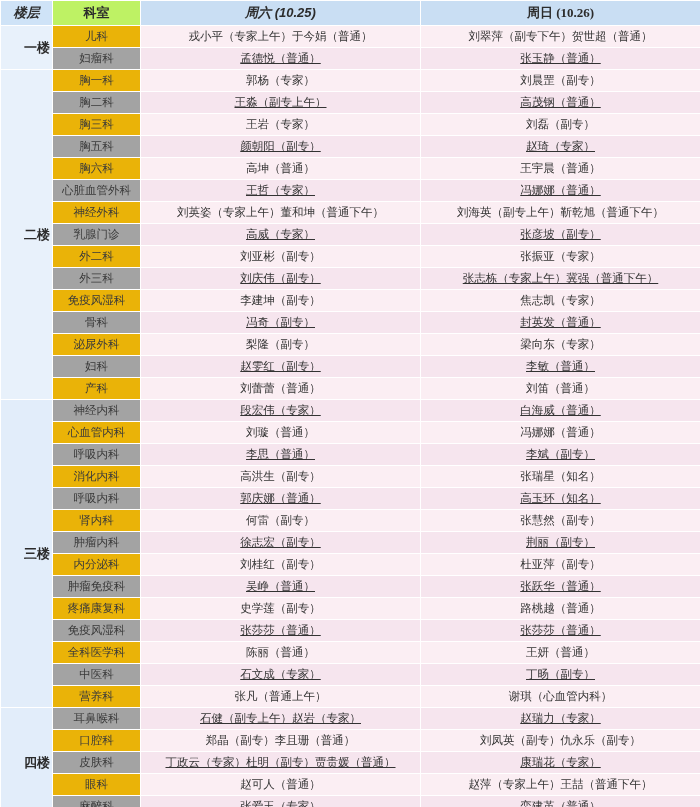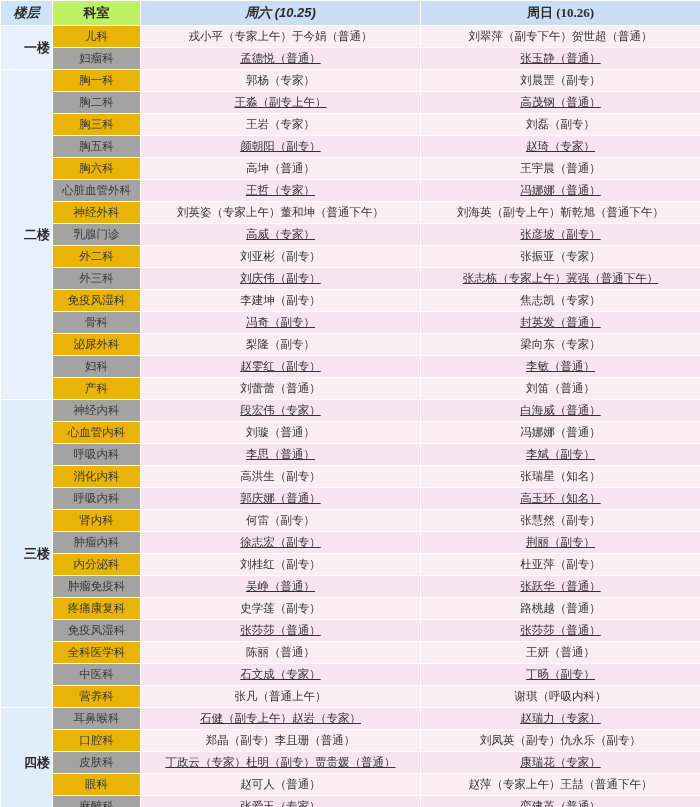--- a/index.html
+++ b/index.html
@@ -236,21 +236,21 @@
           <td class="sun">王妍（普通）</td>
         </tr>
         <tr class="alt">
           <td class="dept">中医科</td>
           <td class="sat">石文成（专家）</td>
           <td class="sun">丁旸（副专）</td>
         </tr>
         <tr>
           <td class="dept">营养科</td>
           <td class="sat">张凡（普通上午）</td>
-          <td class="sun">谢琪（呼吸内科）</td>
+          <td class="sun">谢琪（心血管内科）</td>
         </tr>
         <tr class="alt">
           <td class="floor" rowspan="5">四楼</td>
           <td class="dept">耳鼻喉科</td>
           <td class="sat">石健（副专上午）赵岩（专家）</td>
           <td class="sun">赵瑞力（专家）</td>
         </tr>
         <tr>
           <td class="dept">口腔科</td>
           <td class="sat">郑晶（副专）李且珊（普通）</td>

